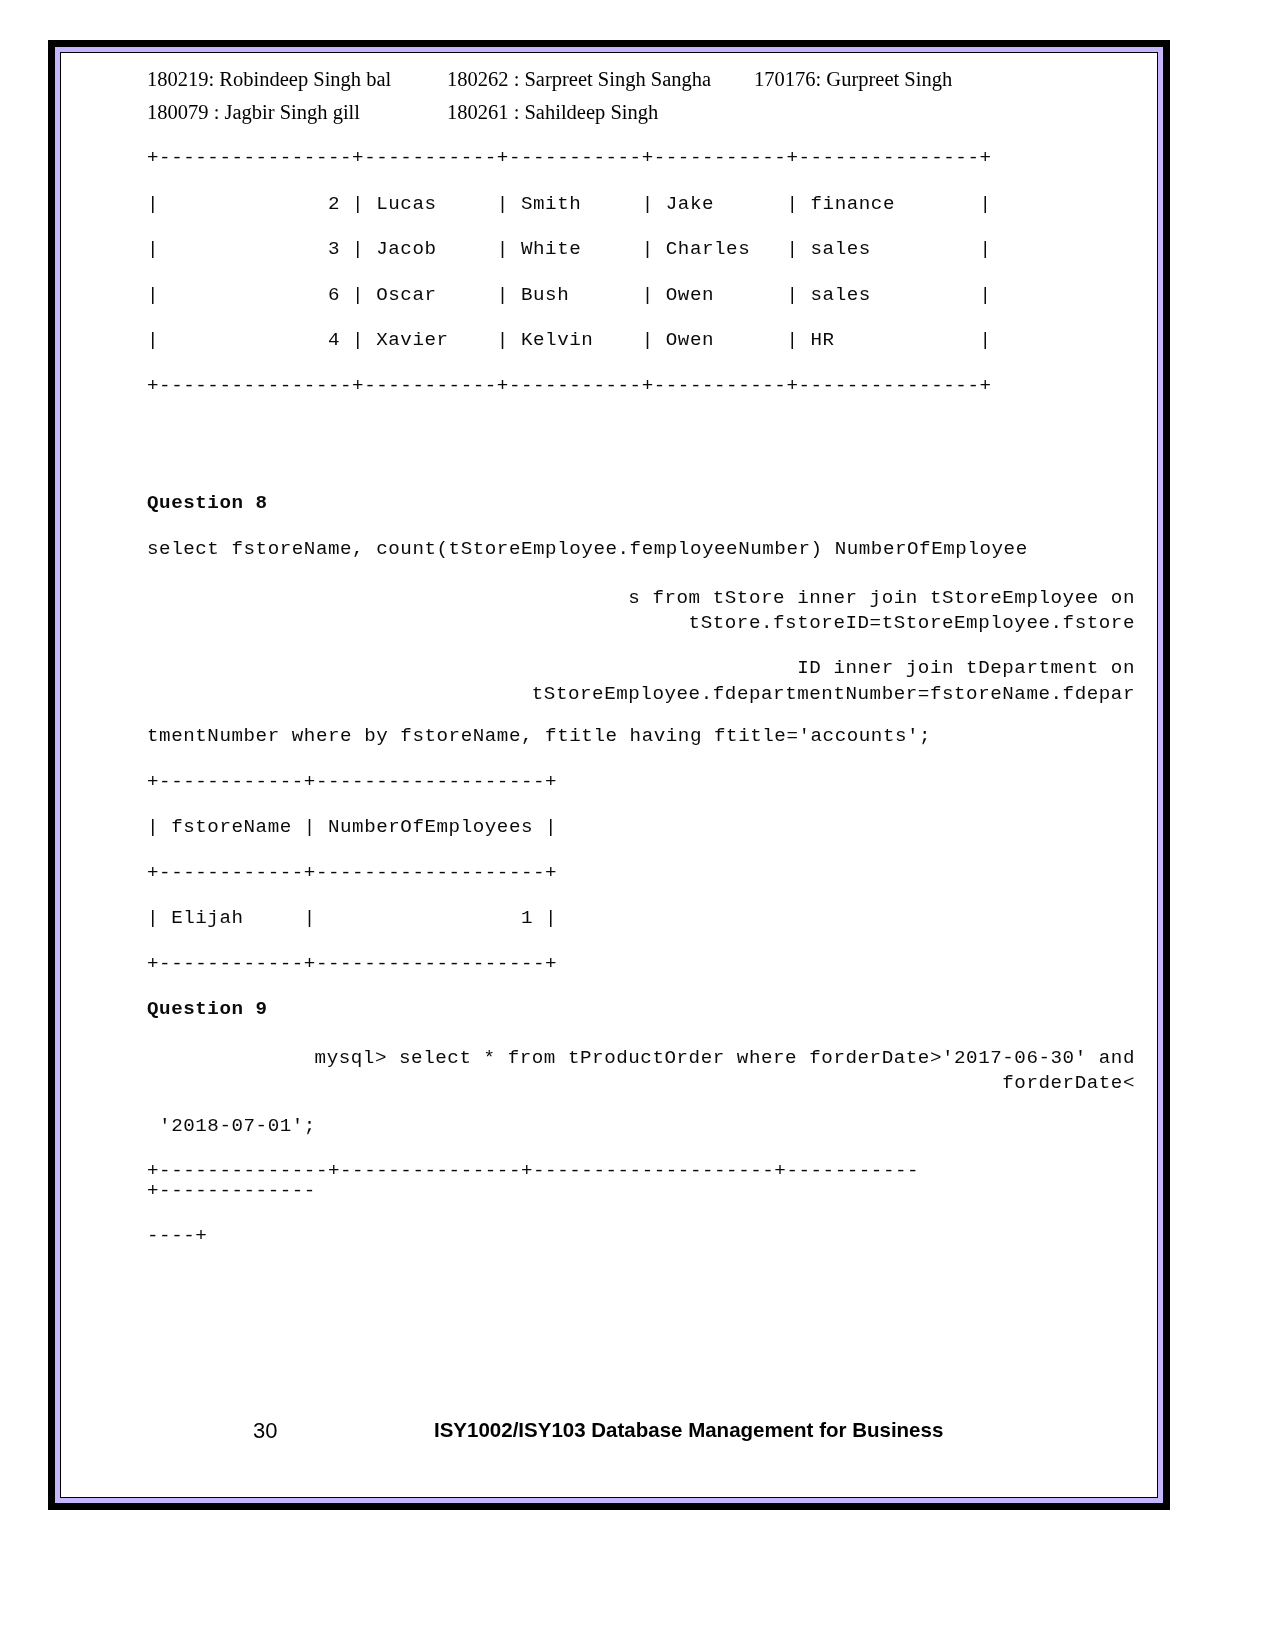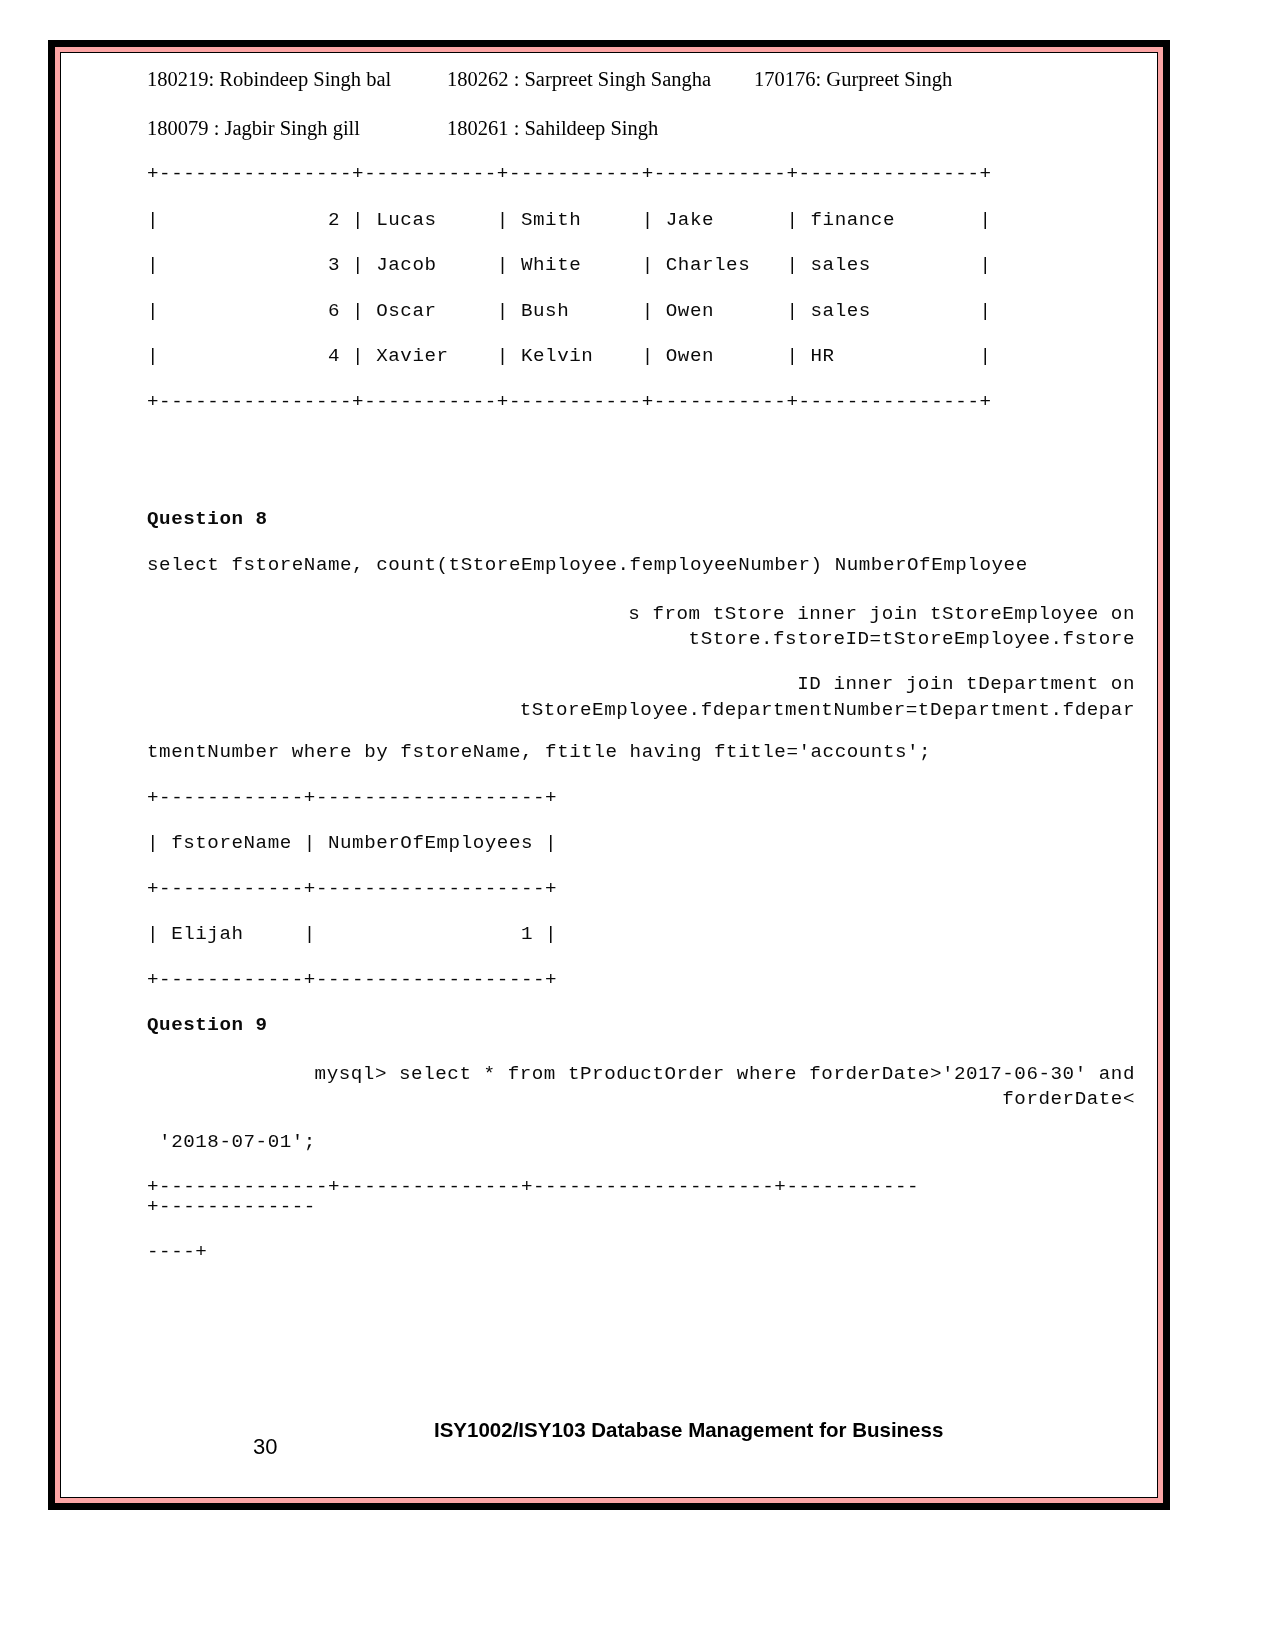--- a/index.html
+++ b/index.html
@@ -17,21 +17,21 @@
 
   
   .page-outer {
     position: absolute;
     left: 48px;
     top: 40px;
     width: 1122px;
     height: 1470px;
     border: 7px solid #000000;
     box-sizing: border-box;
-    background: #fca5a5;
+    background: #c4b5fd;
     text-decoration: underline;
   }
   .page-inner {
     position: absolute;
     left: 5px;
     top: 5px;
     right: 5px;
     bottom: 5px;
     border: 1px solid #000000;
     box-sizing: border-box;
@@ -48,21 +48,21 @@
 
   
   .roster-line {
     font-family: "Liberation Serif", serif;
     font-size: 20.5px;
     line-height: 1;
     white-space: pre;
     color: #000;
   }
   .roster-line.first { margin-top: 0; }
-  .roster-line.second { margin-top: 28px; }
+  .roster-line.second { margin-top: 12px; }
 
   .r-col-a { display: inline-block; width: 300px; }
   .r-col-b { display: inline-block; width: 307px; }
   .r-col-c { display: inline-block; }
 
   
   .mono {
     font-family: "Liberation Mono", monospace;
     font-size: 19.2px;
     line-height: 1.02;
@@ -89,21 +89,21 @@
     position: absolute;
     left: 48px;
     top: 1410px;
     width: 1122px;
     height: 60px;
     font-family: "Liberation Sans", sans-serif;
   }
   .footer-pageno {
     position: absolute;
     left: 205px;
-    top: 24px;
+    top: 8px;
     font-size: 22px;
     font-weight: normal;
     color: #000;
   }
   .footer-course {
     position: absolute;
     left: 370px;
     top: 8px;
     font-size: 20.5px;
     font-weight: bold;
@@ -136,21 +136,21 @@
       <div class="gap-98"></div>
 
       <div class="mono bold blk">Question 8</div>
       <div class="gap-26"></div>
       <div class="mono blk">select fstoreName, count(tStoreEmployee.femployeeNumber) NumberOfEmployee</div>
       <div class="gap-26"></div>
       <div class="mono blk wrap2">s from tStore inner join tStoreEmployee on
 tStore.fstoreID=tStoreEmployee.fstore</div>
       <div class="gap-20"></div>
       <div class="mono blk wrap2">ID inner join tDepartment on
-tStoreEmployee.fdepartmentNumber=tDepartment.fdepar</div>
+tStoreEmployee.fdepartmentNumber=fstoreName.fdepar</div>
       <div class="gap-20"></div>
       <div class="mono blk">tmentNumber where by fstoreName, ftitle having ftitle='accounts';</div>
       <div class="gap-26"></div>
       <div class="mono blk">+------------+-------------------+</div>
       <div class="gap-26"></div>
       <div class="mono blk">| fstoreName | NumberOfEmployees |</div>
       <div class="gap-26"></div>
       <div class="mono blk">+------------+-------------------+</div>
       <div class="gap-26"></div>
       <div class="mono blk">| Elijah     |                 1 |</div>

